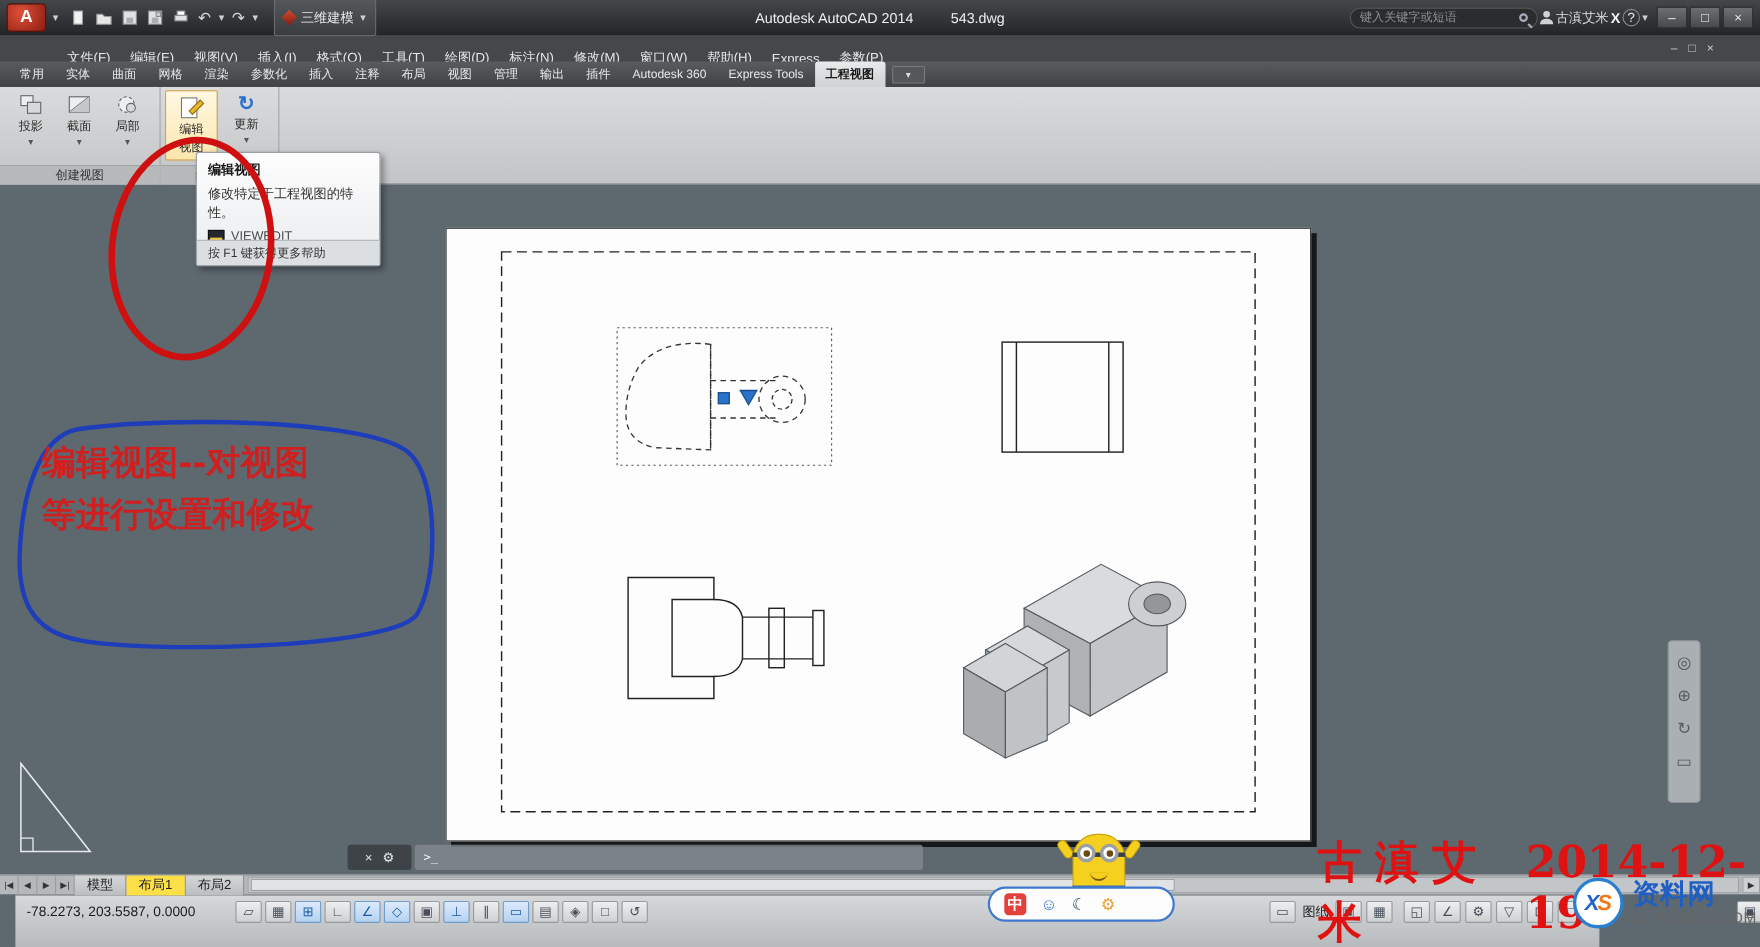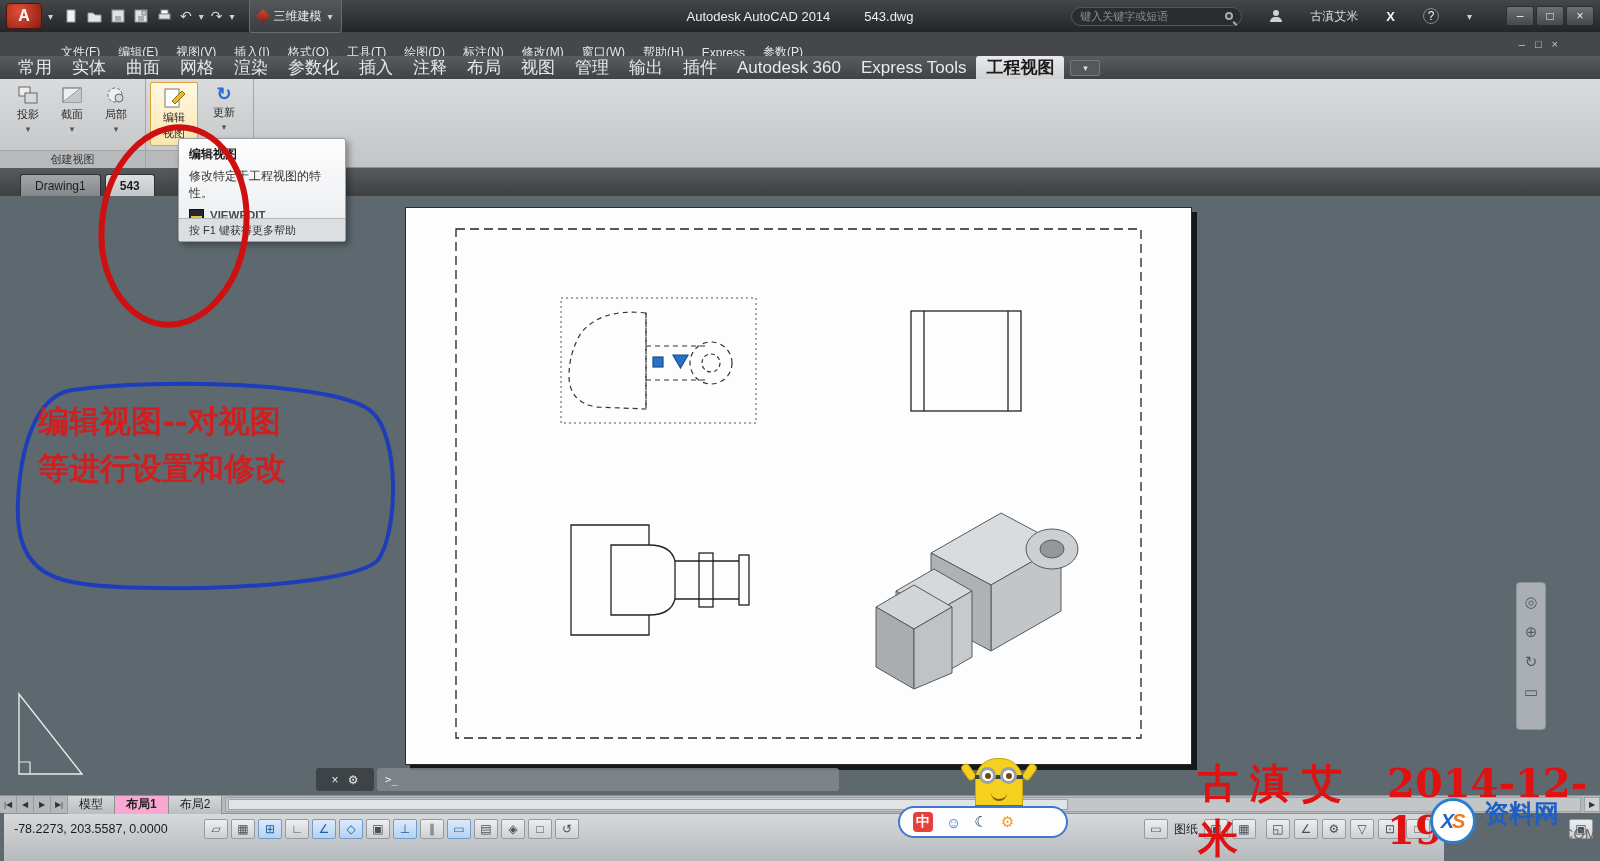--- a/index.html
+++ b/index.html
@@ -15,21 +15,21 @@
     color:#fff;font-weight:bold;font-size:16px;display:flex;align-items:center;justify-content:center;border:1px solid #5a120a}
   .tb-caret{color:#cfcfcf;font-size:10px}
   .qat{display:flex;align-items:center;gap:7px;margin-left:4px}
   .qat svg{display:block}
   .qat .glyph{color:#d8d8d8;font-size:14px;line-height:14px}
   .ws-box{display:flex;align-items:center;gap:6px;margin-left:8px;height:20px;padding:16px 8px;
     background:linear-gradient(#55585b,#3a3d40);border:1px solid #6a6d70;border-radius:3px;color:#e8e8e8;font-size:12px}
   .ws-gem{width:10px;height:10px;background:linear-gradient(135deg,#d44a30,#7e1e10);transform:rotate(45deg)}
   .tb-title{position:absolute;left:0;top:0;width:100%;height:32px;display:flex;align-items:center;justify-content:center;
     gap:34px;color:#eee;font-size:13px;pointer-events:none}
-  .tb-right{margin-left:auto;display:flex;align-items:center;gap:28px}
+  .tb-right{margin-left:auto;display:flex;align-items:center;gap:2px}
   .tb-search{display:flex;align-items:center;gap:5px;background:#2a2c2e;border:1px solid #55585b;border-radius:10px;height:19px;padding:0 8px}
   .tb-search input{background:transparent;border:none;outline:none;color:#cfcfcf;font-size:11px;width:140px}
   .tb-search input::placeholder{color:#8d9093;font-style:normal}
   .mag{width:8px;height:8px;border:2px solid #aab;border-radius:50%;position:relative}
   .mag::after{content:"";position:absolute;left:7px;top:7px;width:2px;height:5px;background:#aab;transform:rotate(-45deg)}
   .person{width:12px;height:12px;position:relative}
   .person::before{content:"";position:absolute;left:3px;top:0;width:6px;height:6px;border-radius:50%;background:#cfd2d4}
   .person::after{content:"";position:absolute;left:0;top:7px;width:12px;height:5px;border-radius:5px 5px 0 0;background:#cfd2d4}
   .tb-user{color:#dcdcdc;font-size:12px}
   .tb-x{color:#f2f2f2;font-weight:bold;font-size:13px}
@@ -41,21 +41,21 @@
 
   
   .menubar{position:absolute;left:0;top:32px;width:1600px;height:41px;background:#45474a;
     display:flex;align-items:center;padding-left:52px;z-index:9}
   .menu-item{color:#e6e6e6;font-size:12px;padding:0 9px;height:24px;display:flex;align-items:center}
   .docctl{position:absolute;right:42px;top:0;height:24px;display:flex;align-items:center;gap:10px;color:#c9c9c9;font-size:11px}
 
   
   .ribbontabs{position:absolute;left:0;top:56px;width:1600px;height:23px;
     background:linear-gradient(#595c5e,#404345);display:flex;align-items:flex-end;padding-left:8px;z-index:9}
-  .rtab{color:#e8e8e8;font-size:17px;padding:3px 10px;height:23px;display:flex;align-items:center}
+  .rtab{color:#e8e8e8;font-size:11px;padding:3px 10px;height:23px;display:flex;align-items:center}
   .rtab.active{background:linear-gradient(#e9eaeb,#cfd1d3);color:#1a1a1a;border-radius:3px 3px 0 0;font-weight:bold}
   .rib-min{margin-left:6px;margin-bottom:3px;width:30px;height:16px;background:#55585a;border:1px solid #77797b;border-radius:2px;
     color:#ddd;font-size:9px;display:flex;align-items:center;justify-content:center;gap:3px}
 
   
   .ribbonbody{position:absolute;left:0;top:79px;width:1600px;height:89px;
     background:linear-gradient(#dadbdc,#c2c4c6);z-index:8;border-bottom:1px solid #8d9092}
   .rpanel{position:absolute;top:0;height:89px;border-right:1px solid #a3a5a7}
   .rpanel .plabel{position:absolute;left:0;bottom:0;width:100%;height:18px;background:#b7b9bb;border-top:1px solid #a3a5a7;
     font-size:11px;color:#333;display:flex;align-items:center;justify-content:center}
@@ -66,21 +66,21 @@
     font-size:11px;color:#2a2a2a;padding-top:4px;gap:1px}
   .bigbtn.hover{background:linear-gradient(#fff8e2,#fbe6ad);border:1px solid #dfa23b;border-radius:2px}
   .upd-icon{font-size:18px;line-height:18px;color:#2a6fd0;font-weight:bold}
 
   
   .tooltip{position:absolute;left:178px;top:138px;width:168px;height:104px;z-index:44;
     background:linear-gradient(#fdfdfd,#e9ebee);border:1px solid #9aa0a5;border-radius:3px;
     box-shadow:3px 3px 6px rgba(0,0,0,.35);font-size:12px}
   .tt-title{font-weight:bold;color:#1a1a1a;padding:7px 10px 0}
   .tt-body{color:#333;padding:5px 10px 0}
-  .tt-cmd{display:flex;align-items:flex-end;gap:6px;padding:7px 10px 0;color:#4a4a4a;font-weight:bold;font-size:11.5px}
+  .tt-cmd{display:flex;align-items:flex-end;gap:6px;padding:7px 10px 0;color:#4a4a4a;font-weight:normal;font-size:11.5px}
   .tt-cmdicon{width:15px;height:12px;background:#24282c;border:1px solid #111;position:relative}
   .tt-cmdicon::after{content:"";position:absolute;left:1px;bottom:1px;width:11px;height:3px;background:#e8c23a}
   .tt-footer{position:absolute;left:0;bottom:0;width:100%;height:23px;background:#dcdfe2;border-top:1px solid #b4b7ba;
     display:flex;align-items:center;padding-left:10px;font-size:11px;color:#333}
 
   
   .doctabs{position:absolute;left:0;top:168px;width:1600px;height:28px;
     background:linear-gradient(#57595b,#3e4042);display:flex;align-items:flex-end;padding-left:20px;gap:4px;z-index:7}
   .dtab{height:22px;padding:0 14px;display:flex;align-items:center;font-size:12px;color:#1e1e1e;
     border:1px solid #2e3032;border-bottom:none;border-radius:3px 3px 0 0;background:linear-gradient(#a3a7aa,#83878a)}
@@ -106,28 +106,28 @@
   .cmdbar input{flex:1;background:transparent;border:none;outline:none;color:#fff;font-size:12px}
   .cmdbar input::placeholder{color:rgba(255,255,255,.9)}
 
   
   .layoutbar{position:absolute;left:0;top:795px;width:1600px;height:18px;background:#b5b8ba;
     display:flex;align-items:center;z-index:9;border-top:1px solid #8f9294}
   .larrow{width:17px;height:18px;display:flex;align-items:center;justify-content:center;font-size:8px;color:#333;
     border-right:1px solid #9a9da0}
   .ltab{height:18px;padding:0 11px;display:flex;align-items:center;font-size:12px;color:#222;
     border-right:1px solid #8e9194;background:linear-gradient(#d4d6d8,#bbbec0)}
-  .ltab.active{background:#f9a8d4;font-weight:bold}
+  .ltab.active{background:#fde047;font-weight:normal}
   .hscroll{flex:1;height:15px;margin:0 3px;background:#c3c6c8;border:1px solid #9fa2a5;position:relative}
   .hscroll .thumb{position:absolute;left:2px;top:1px;height:11px;width:62%;background:#e1e3e5;border:1px solid #9fa2a5}
   .hsbtn{width:16px;height:15px;background:#ced1d3;border:1px solid #9fa2a5;font-size:8px;color:#333;
     display:flex;align-items:center;justify-content:center}
 
   
-  .statusbar{position:absolute;left:4px;top:813px;width:1440px;height:48px;
+  .statusbar{position:absolute;left:14px;top:813px;width:1440px;height:48px;
     background:linear-gradient(#d6d8da,#b7babc);z-index:8;border-top:1px solid #909396}
   .coords{position:absolute;left:10px;top:8px;font-size:12.5px;color:#1a1a1a}
   .toggles{position:absolute;left:200px;top:5px;display:flex;gap:3px}
   .tg{width:24px;height:20px;border:1px solid #989b9e;border-radius:2px;background:linear-gradient(#eceeef,#ced1d3);
     color:#47505a;font-size:12px;display:flex;align-items:center;justify-content:center}
   .tg.on{background:linear-gradient(#ddeafc,#b5d2f0);border-color:#6f9cc9;color:#1c5fa8}
   .sb-group{position:absolute;top:5px;display:flex;align-items:center;gap:4px}
   .sb-label{font-size:12px;color:#222;padding:0 2px}
 
   
@@ -314,24 +314,20 @@
   <div class="tooltip">
     <div class="tt-title">编辑视图</div>
     <div class="tt-body">修改特定于工程视图的特性。</div>
     <div class="tt-cmd">
       <span class="tt-cmdicon"></span>
       <span>VIEWEDIT</span>
     </div>
     <div class="tt-footer">按 F1 键获得更多帮助</div>
   </div>
 
-  <div class="doctabs">
-    <div class="dtab">Drawing1</div>
-    <div class="dtab active">543</div>
-  </div>
 
   <div class="canvas">
     <div class="paper">
       <svg width="787" height="558" viewBox="0 0 787 558">
 
         <rect x="50" y="21" width="685" height="509" fill="none" stroke="#222" stroke-width="1.3" stroke-dasharray="9,5"></rect>
 
         <g transform="translate(155,90)" fill="none" stroke="#333" stroke-width="1.2">
           <rect x="0" y="0" width="195" height="125" stroke="#555" stroke-width="1" stroke-dasharray="2,3"></rect>
           <path d="M85 15 Q40 10 20 35 Q8 55 8 78 Q8 104 35 109 L85 111 Z" stroke-dasharray="5,4"></path>

